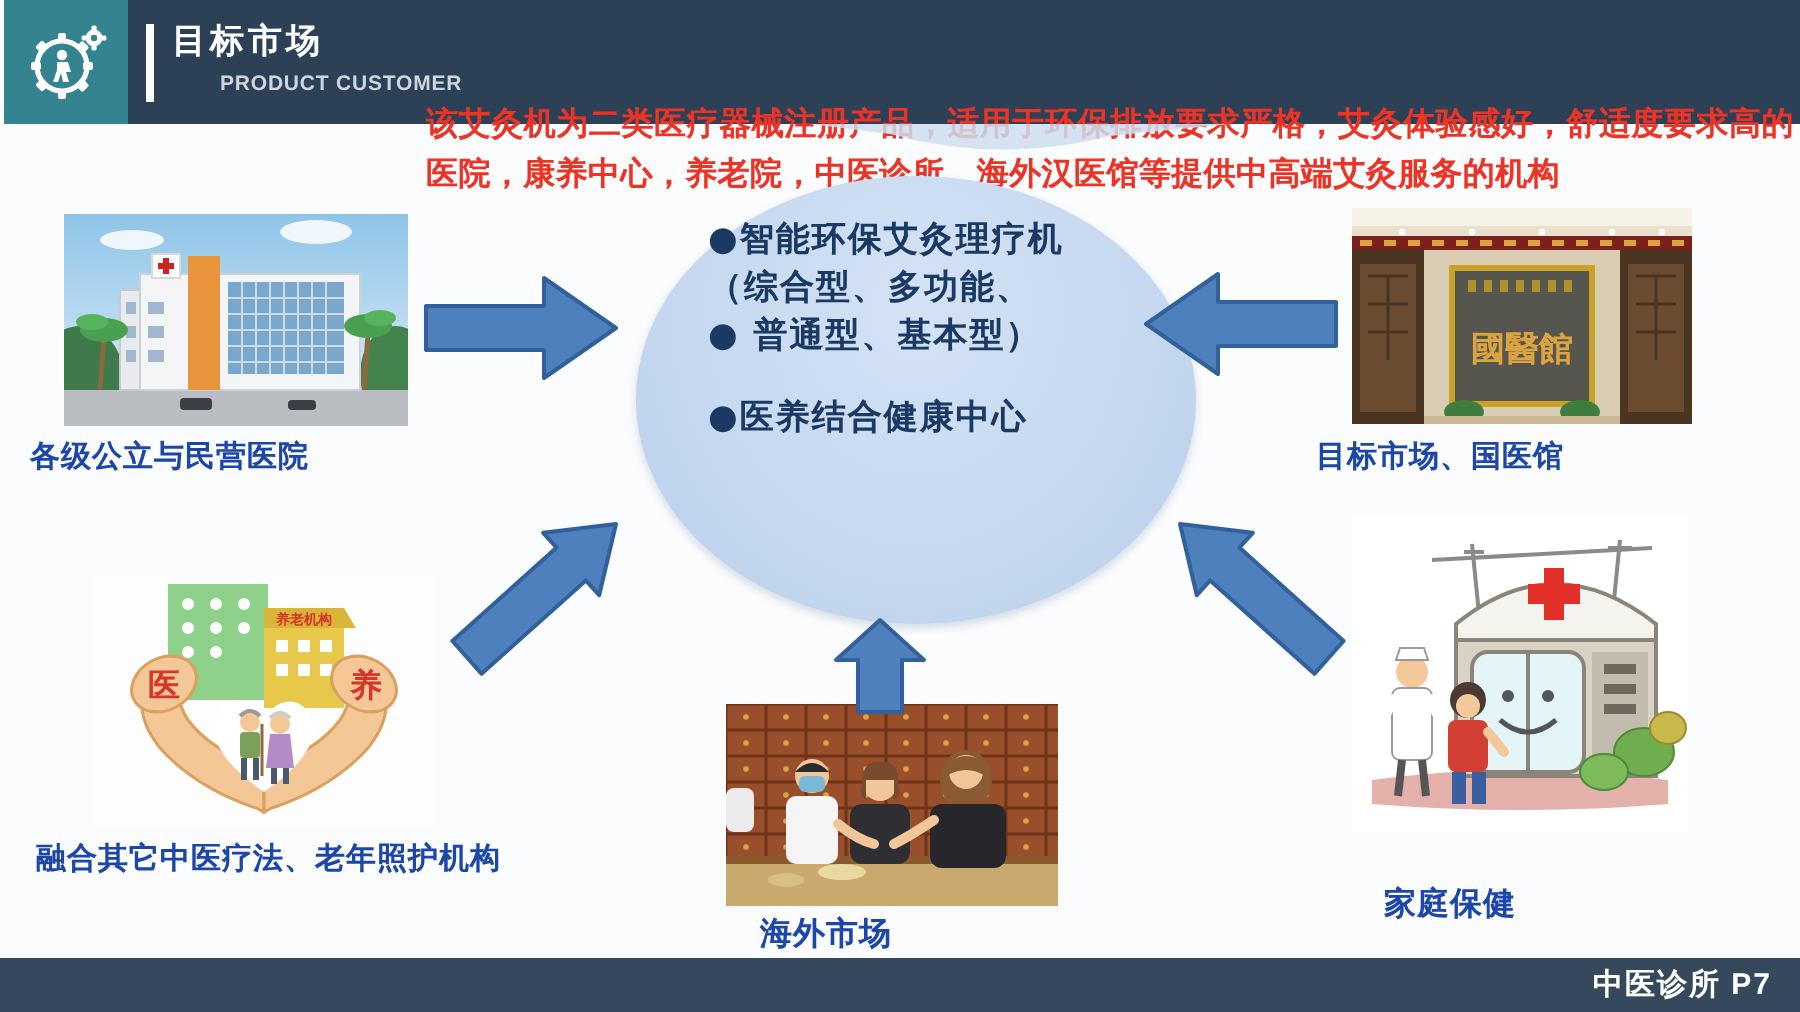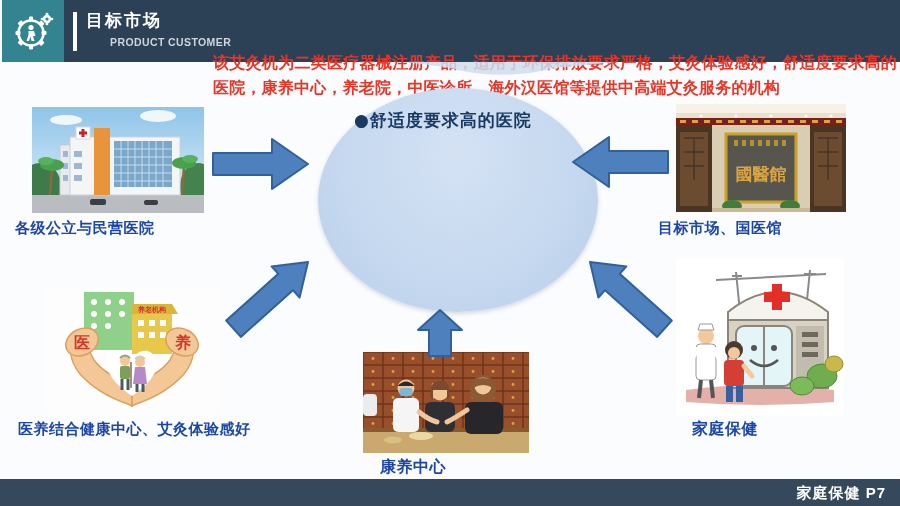--- a/index.html
+++ b/index.html
@@ -92,21 +92,26 @@
     </div>
     <div class="header-desc">该艾灸机为二类医疗器械注册产品，适用于环保排放要求严格，艾灸体验感好，舒适度要求高的医院，康养中心，养老院，中医诊所，海外汉医馆等提供中高端艾灸服务的机构</div>
   </div>
   <svg class="swoosh" width="210" height="20" viewBox="0 0 210 20">
     <path d="M0,0 L210,0 L150,6 Q95,20 40,5 Z" fill="#ccddee" opacity="0.85"></path>
   </svg>
 
   <div class="circle">
     <div class="circle-text">
       <div class="circle-item">
-        <span class="circle-line">●舒适度要求高的医院</span>
+        <span class="circle-line">●智能环保艾灸理疗机</span>
+        <span class="circle-line">（综合型、多功能、</span>
+        <span class="circle-line">● 普通型、基本型）</span>
+      </div>
+      <div class="circle-item">
+        <span class="circle-line">●医养结合健康中心</span>
       </div>
     </div>
   </div>
 
   <div class="img-card" style="left:32px;top:107px;width:172px;height:106px;">
     <svg width="172" height="106" viewBox="0 0 172 106">
       <defs>
         <linearGradient id="sky" x1="0" y1="0" x2="0" y2="1">
           <stop offset="0" stop-color="#8fc4e8"></stop>
             <stop offset="1" stop-color="#e2f1fb"></stop>
@@ -248,21 +253,21 @@
         <circle cx="94" cy="74" r="5" fill="#f3c896"></circle>
           <path d="M89 71 Q94 66 99 71" stroke="#cccccc" stroke-width="2" fill="none"></path>
         <path d="M89 79 L99 79 L101 96 L87 96 Z" fill="#b48ac8"></path>
         <path d="M91 96 L91 104 M97 96 L97 104" stroke="#4a5a6a" stroke-width="3"></path>
         <path d="M85 74 L85 100" stroke="#8a6a3f" stroke-width="1.5"></path>
       </g>
       <text x="36" y="60" text-anchor="middle" font-size="16" font-weight="bold" fill="#d4362a">医</text>
       <text x="137" y="60" text-anchor="middle" font-size="16" font-weight="bold" fill="#d4362a">养</text>
     </svg>
   </div>
-  <div class="seg-label" style="left:18px;top:420px;width:235px;">医养结合健康中心、艾灸体验感好</div>
+  <div class="seg-label" style="left:18px;top:420px;width:235px;">融合其它中医疗法、老年照护机构</div>
 
   <div class="img-card" style="left:363px;top:352px;width:166px;height:101px;">
     <svg width="166" height="101" viewBox="0 0 166 101">
       <defs>
         <pattern id="drawers" width="20" height="13" patternUnits="userSpaceOnUse">
           <rect width="20" height="13" fill="#9a4f2c"></rect>
           <rect width="20" height="13" fill="none" stroke="#6e3418" stroke-width="1.5"></rect>
           <circle cx="10" cy="6.5" r="1.4" fill="#d9a441"></circle>
         </pattern>
       </defs>
@@ -286,21 +291,21 @@
         <ellipse cx="120" cy="38" rx="13" ry="15" fill="#8a5a35"></ellipse>
         <rect x="102" y="50" width="38" height="32" rx="6" fill="#26262b"></rect>
         <circle cx="120" cy="34" r="8.5" fill="#f0c69a"></circle>
         <path d="M110 30 Q120 22 130 30 L130 36 Q120 30 110 36 Z" fill="#8a5a35"></path>
       </g>
       <path d="M56 60 Q66 68 74 70" stroke="#f0c69a" stroke-width="5" fill="none" stroke-linecap="round"></path>
       <path d="M104 58 Q92 66 84 70" stroke="#f0c69a" stroke-width="5" fill="none" stroke-linecap="round"></path>
       <rect x="0" y="42" width="14" height="22" rx="4" fill="#ececec"></rect>
     </svg>
   </div>
-  <div class="seg-label" style="left:380px;top:457px;width:132px;font-size:16px;">康养中心</div>
+  <div class="seg-label" style="left:380px;top:457px;width:132px;font-size:16px;">海外市场</div>
 
   <div class="img-card" style="left:676px;top:258px;width:168px;height:158px;">
     <svg width="168" height="158" viewBox="0 0 168 158">
       <rect width="168" height="158" fill="#ffffff"></rect>
       <path d="M10 132 Q84 122 158 132 L158 144 Q84 150 10 144 Z" fill="#dfa39b" opacity=".85"></path>
       <g stroke="#8a8a8a" stroke-width="2" fill="none">
         <path d="M64 54 L60 14 M130 52 L134 12 M40 22 L150 16"></path>
         <path d="M56 18 L66 18 M128 16 L140 16"></path>
       </g>
       <path d="M52 54 Q101 14 152 54 L152 62 L52 62 Z" fill="#f5f3ee" stroke="#8a8578" stroke-width="2"></path>
@@ -337,29 +342,29 @@
       <g>
         <circle cx="58" cy="92" r="9" fill="#4a3a33"></circle>
         <circle cx="58" cy="95" r="6" fill="#f3c89a"></circle>
         <rect x="48" y="102" width="20" height="26" rx="4" fill="#d43f35"></rect>
         <rect x="50" y="128" width="7" height="16" fill="#3a5fa0"></rect>
         <rect x="60" y="128" width="7" height="16" fill="#3a5fa0"></rect>
         <path d="M68 108 L76 118" stroke="#f3c89a" stroke-width="5" stroke-linecap="round"></path>
       </g>
     </svg>
   </div>
-  <div class="seg-label" style="left:692px;top:419px;width:140px;font-size:16px;">家庭保健</div>
+  <div class="seg-label" style="left:692px;top:442px;width:140px;font-size:16px;">家庭保健</div>
 
   <svg class="arrows" viewBox="0 0 900 506">
     <g fill="#4d80bd" stroke="#31609b" stroke-width="2" stroke-linejoin="round">
       <polygon points="213,153 272,153 272,139 308,164 272,189 272,175 213,175"></polygon>
       <polygon points="668,151 609,151 609,137 573,162 609,187 609,173 668,173"></polygon>
       <polygon points="308,262 299.6,297.6 292.9,290.2 240.8,336.9 226.2,320.5 278.3,273.8 271.6,266.4"></polygon>
       <polygon points="590,262 598.4,297.6 605.1,290.2 657.2,336.9 671.8,320.5 619.7,273.8 626.4,266.4"></polygon>
       <polygon points="440,310 462,330 451,330 451,356 429,356 429,330 418,330"></polygon>
     </g>
   </svg>
 
   <div class="footer">
-    <span>家庭保健 P7</span>
+    <span>中医诊所 P7</span>
   </div>
 
 </div>
 
 </body></html>

